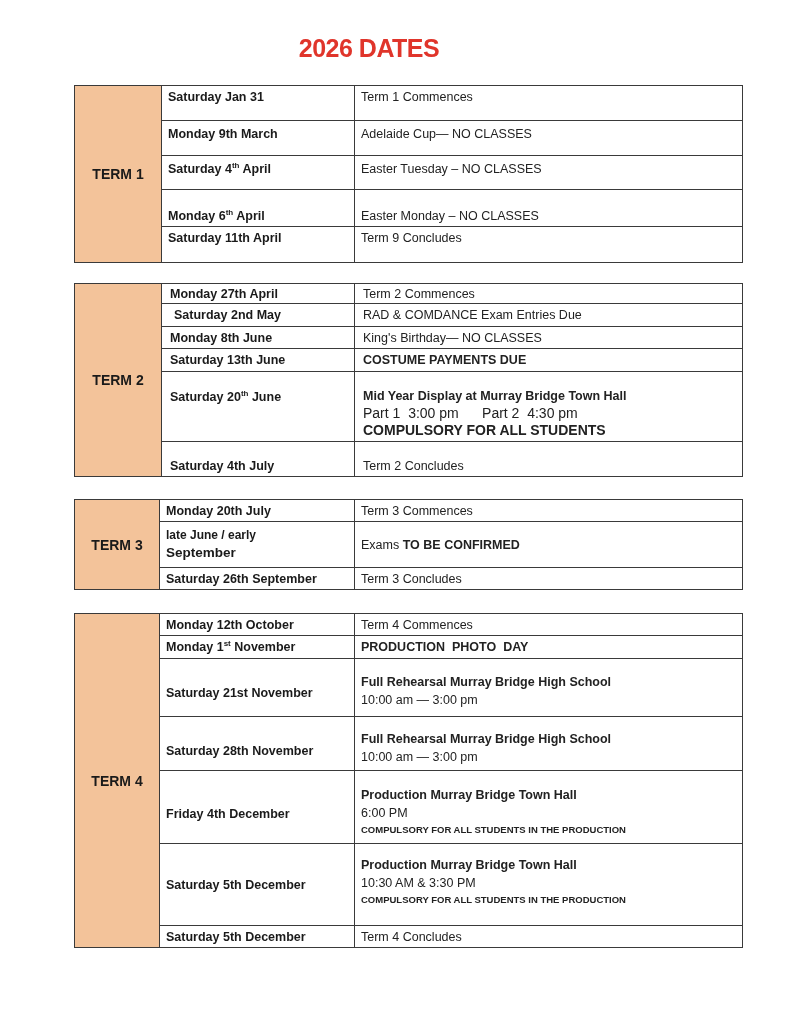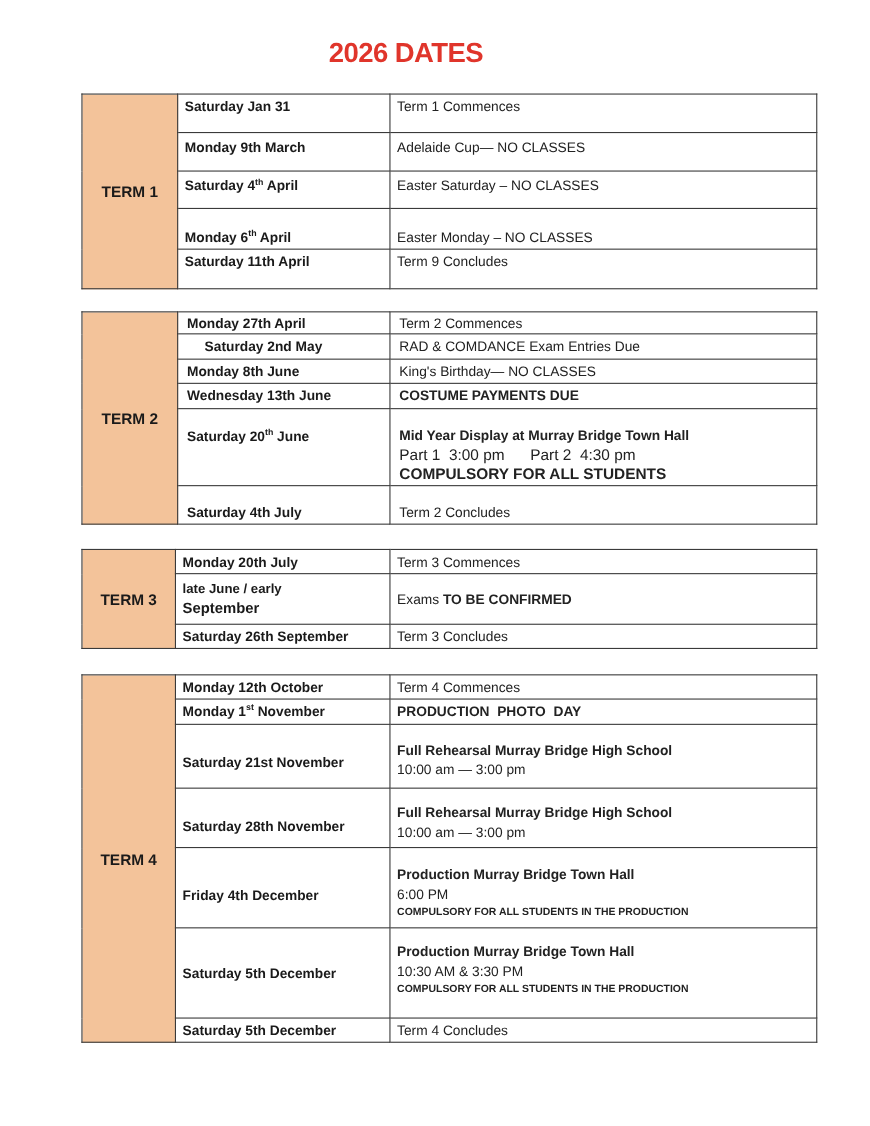--- a/index.html
+++ b/index.html
@@ -42,21 +42,21 @@
     <td class="term" rowspan="5">TERM 1</td>
     <td class="date" style="padding-top:3px;">Saturday Jan 31</td>
     <td class="event" style="padding-top:3px;">Term 1 Commences</td>
   </tr>
   <tr style="height:35px;">
     <td class="date" style="padding-top:5px;">Monday 9th March</td>
     <td class="event" style="padding-top:5px;">Adelaide Cup— NO CLASSES</td>
   </tr>
   <tr style="height:34px;">
     <td class="date" style="padding-top:5px;"><span>Saturday 4</span><sup>th</sup><span> April</span></td>
-    <td class="event" style="padding-top:5px;">Easter Saturday – NO CLASSES</td>
+    <td class="event" style="padding-top:5px;">Easter Tuesday – NO CLASSES</td>
   </tr>
   <tr style="height:37px;">
     <td class="date vbot"><span>Monday 6</span><sup>th</sup><span> April</span></td>
     <td class="event vbot">Easter Monday – NO CLASSES</td>
   </tr>
   <tr style="height:36px;margin-top:34px;">
     <td class="date" style="padding-top:3px;">Saturday 11th April</td>
     <td class="event" style="padding-top:3px;">Term 9 Concludes</td>
   </tr>
 </tbody>
@@ -68,29 +68,29 @@
       <col class="col-date">
       <col class="col-event">
     </colgroup>
   <tbody>
       <tr style="height:20px;">
     <td class="term" rowspan="6">TERM 2</td>
     <td class="date vmid" style="padding-left:8px;">Monday 27th April</td>
     <td class="event vmid" style="padding-left:8px;">Term 2 Commences</td>
   </tr>
   <tr style="height:23px;">
-    <td class="date vmid" style="padding-left:24px;">Saturday 2nd May</td>
+    <td class="date vmid" style="padding-left:12px;">Saturday 2nd May</td>
     <td class="event vmid" style="padding-left:8px;">RAD &amp; COMDANCE Exam Entries Due</td>
   </tr>
   <tr style="height:22px;">
     <td class="date vmid" style="padding-left:8px;">Monday 8th June</td>
     <td class="event vmid" style="padding-left:8px;">King's Birthday— NO CLASSES</td>
   </tr>
   <tr style="height:23px;">
-    <td class="date vmid" style="padding-left:8px;">Wednesday 13th June</td>
+    <td class="date vmid" style="padding-left:8px;">Saturday 13th June</td>
     <td class="event vmid bold" style="padding-left:8px;">COSTUME  PAYMENTS  DUE</td>
   </tr>
   <tr style="height:70px;">
     <td class="date" style="padding-left:8px;padding-top:17px;"><span>Saturday 20</span><sup>th</sup><span>  June</span></td>
     <td class="event" style="padding-left:8px;padding-top:16px;">
       <div class="bold">Mid Year Display at Murray Bridge Town Hall</div>
       <div class="big" style="white-space:pre;">Part 1  3:00 pm      Part 2  4:30 pm</div>
       <div class="small-bold">COMPULSORY FOR ALL STUDENTS</div>
     </td>
   </tr>

